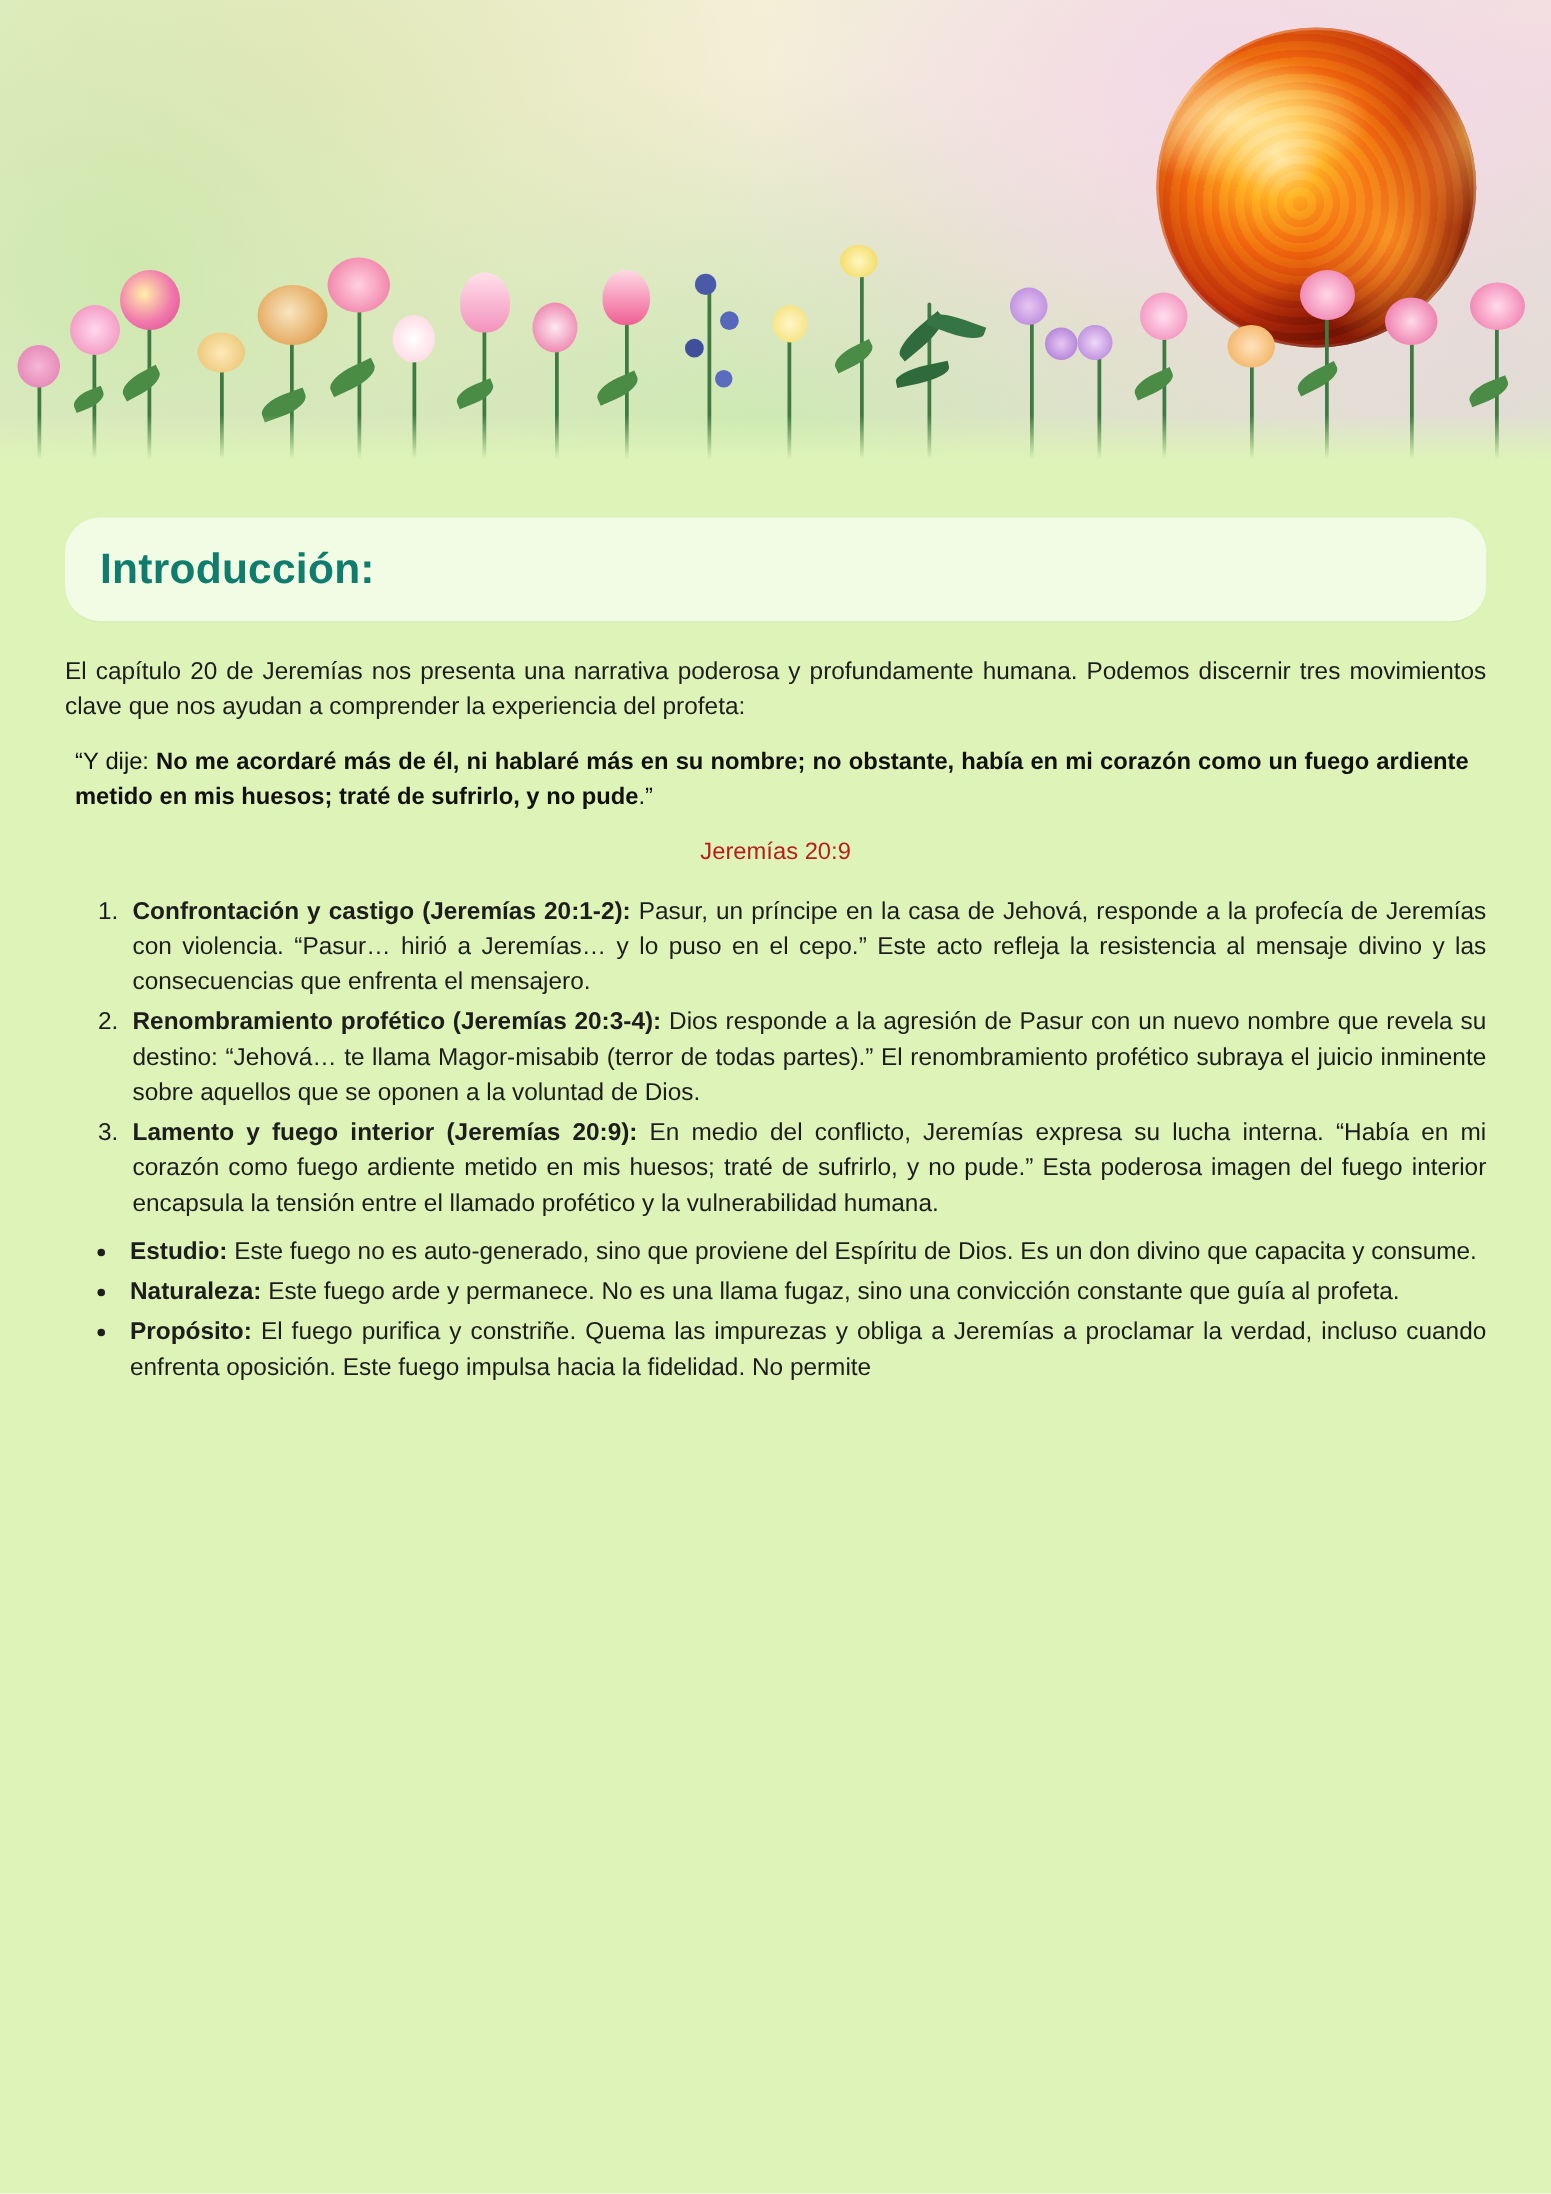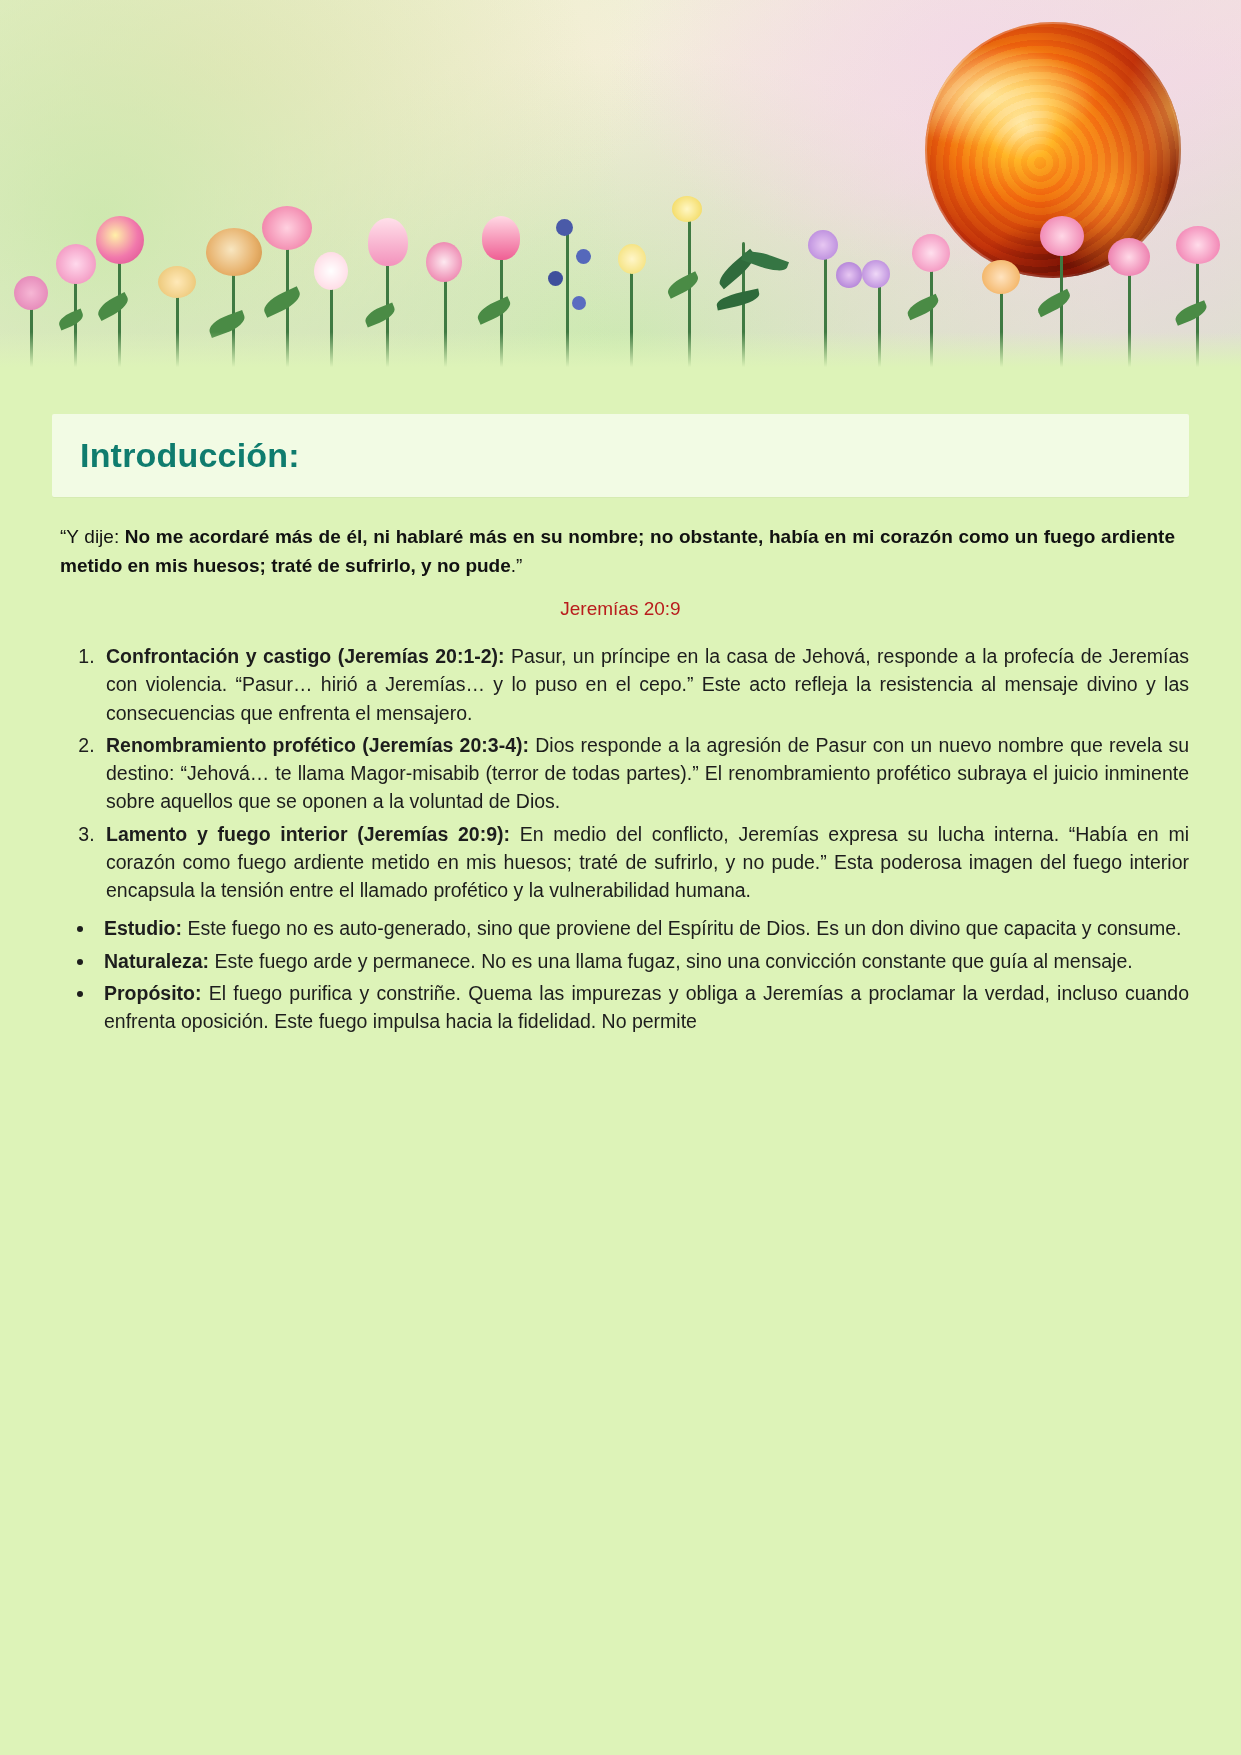--- a/index.html
+++ b/index.html
@@ -134,21 +134,21 @@
 
   
   .content {
     position: relative;
     padding: 28px 52px 40px 52px;
     box-sizing: border-box;
   }
 
   .section-card {
     background: #f2fbe4;
-    border-radius: 2px;
+    border-radius: 28px;
     padding: 22px 28px;
     margin: 14px 0 26px 0;
     box-shadow: 0 1px 0 rgba(0,0,0,.03);
   }
   .section-card h2 {
     margin: 0;
     color: #0f7c6e;
     font-size: 34px;
     font-weight: bold;
     letter-spacing: .2px;
@@ -304,20 +304,21 @@
       <div class="ground-fade"></div>
     </div>
   </div>
 
   <div class="content">
 
     <div class="section-card">
       <h2>Introducción:</h2>
     </div>
 
+    <p class="body">El capítulo 20 de Jeremías nos presenta una narrativa poderosa y profundamente humana. Podemos discernir tres movimientos clave que nos ayudan a comprender la experiencia del profeta:</p>
 
     <div class="verse">
       <span>“Y dije: </span><b>No me acordaré más de él, ni hablaré más en su nombre; no obstante, había en mi corazón como un fuego ardiente metido en mis huesos; traté de sufrirlo, y no pude</b><span>.”</span>
     </div>
 
     <div class="verse-ref">Jeremías 20:9</div>
 
     <ol class="numbered">
       <li>
         <b class="lead">Confrontación y castigo (Jeremías 20:1-2):</b><span> Pasur, un príncipe en la casa de Jehová, responde a la profecía de Jeremías con violencia. “Pasur… hirió a Jeremías… y lo puso en el cepo.” Este acto refleja la resistencia al mensaje divino y las consecuencias que enfrenta el mensajero.</span>
@@ -330,21 +331,21 @@
       </li>
     </ol>
 
 
 
     <ul class="bullets">
       <li>
         <b class="lead">Estudio:</b><span> Este fuego no es auto-generado, sino que proviene del Espíritu de Dios. Es un don divino que capacita y consume.</span>
       </li>
       <li>
-        <b class="lead">Naturaleza:</b><span> Este fuego arde y permanece. No es una llama fugaz, sino una convicción constante que guía al mensaje.</span>
+        <b class="lead">Naturaleza:</b><span> Este fuego arde y permanece. No es una llama fugaz, sino una convicción constante que guía al profeta.</span>
       </li>
       <li>
         <b class="lead">Propósito:</b><span> El fuego purifica y constriñe. Quema las impurezas y obliga a Jeremías a proclamar la verdad, incluso cuando enfrenta oposición. Este fuego impulsa hacia la fidelidad. No permite</span>
       </li>
     </ul>
 
   </div>
 </div>
 
 </body></html>

